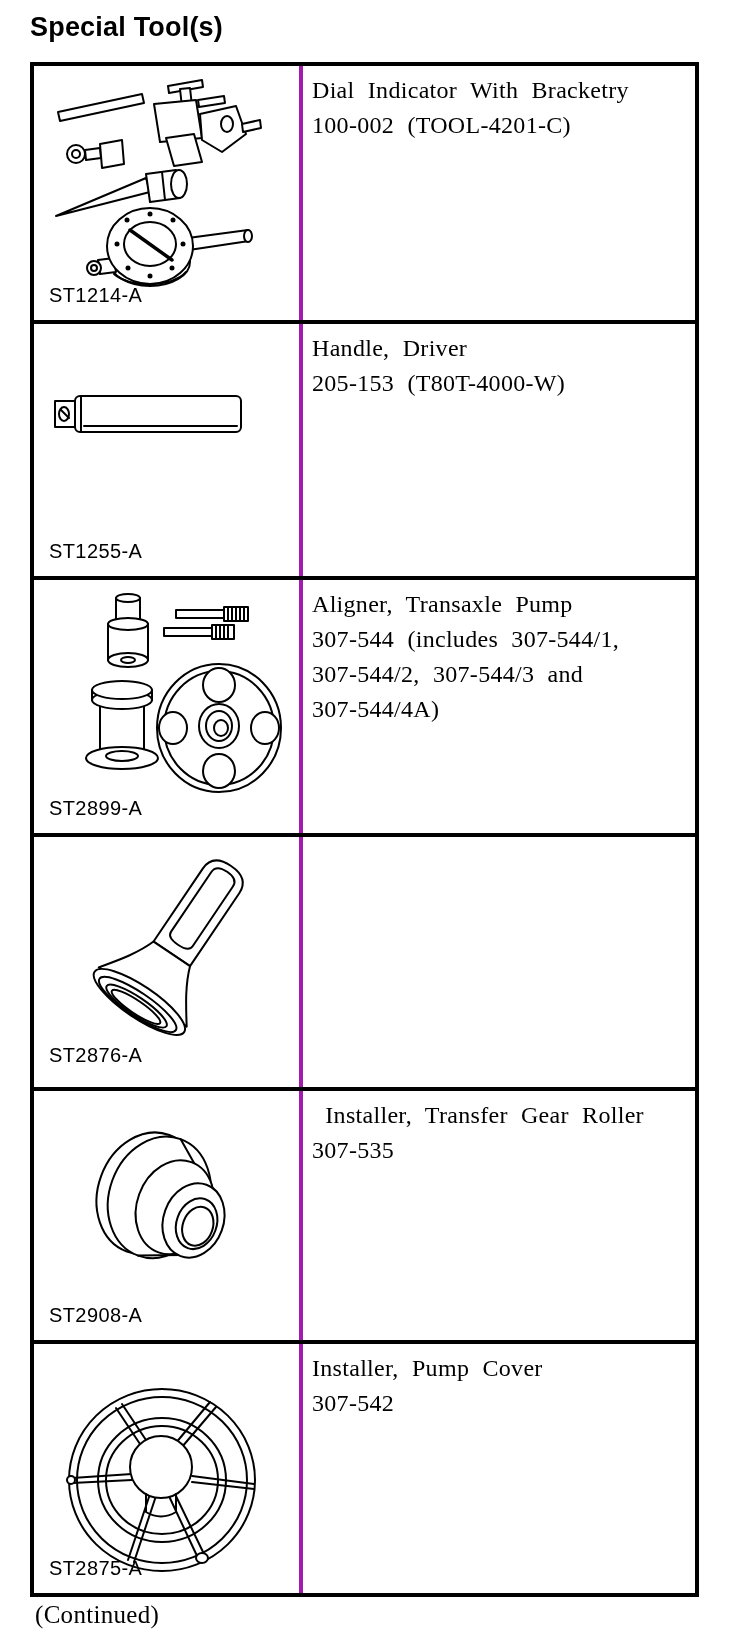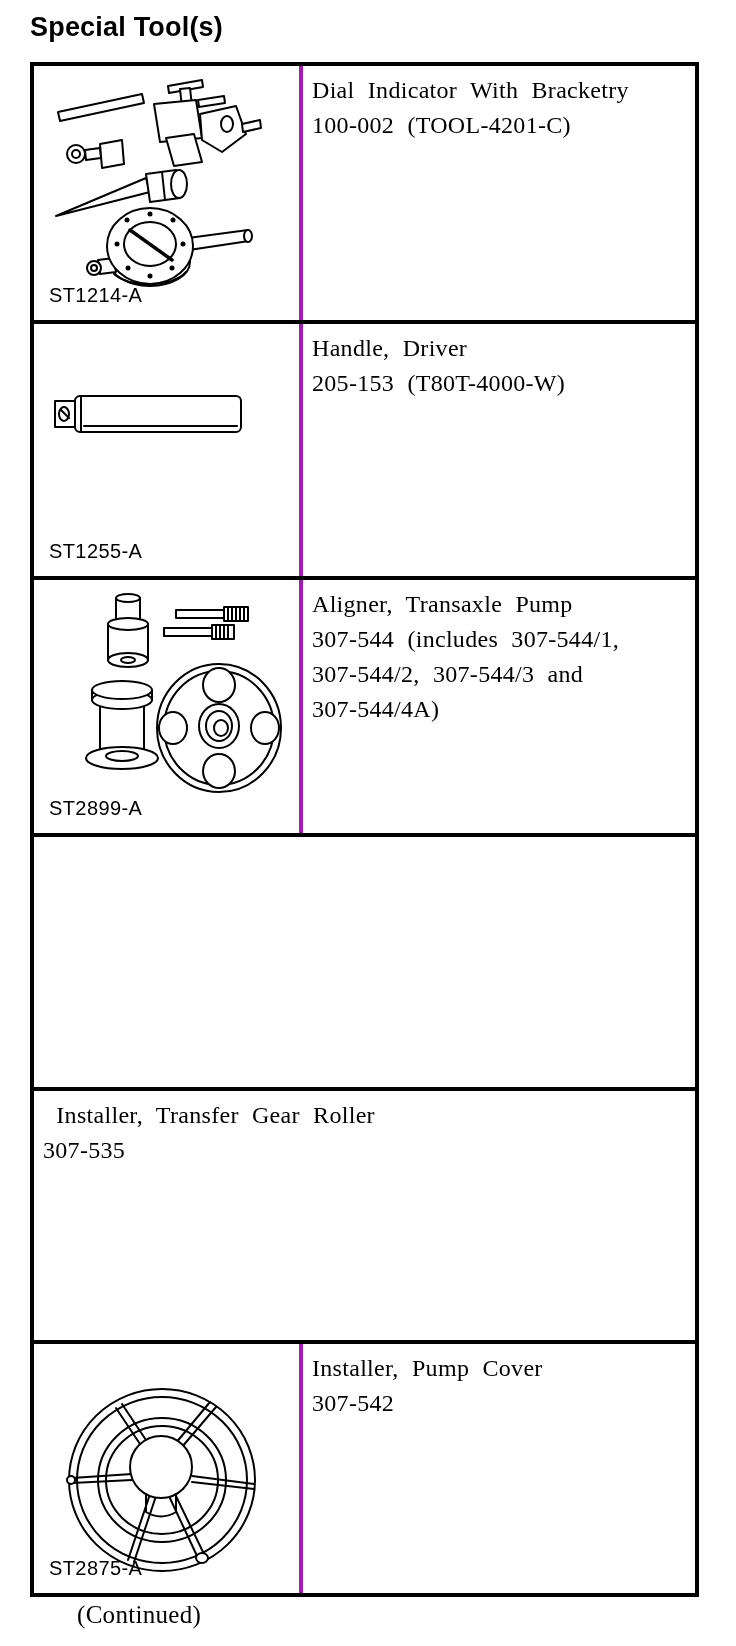--- a/index.html
+++ b/index.html
@@ -50,21 +50,21 @@
   .art{position:absolute;}
   .art path,.art line,.art ellipse,.art circle,.art rect,.art polyline{
     stroke:#000;stroke-width:2;fill:none;
     stroke-linejoin:round;stroke-linecap:round;
   }
   .art .f{fill:#fff;}
   .art .dot{fill:#000;stroke:none;}
   .art .thick{stroke-width:3.5;}
   .footer-note{
     position:absolute;left:35px;top:1601px;
-    font-size:25px;letter-spacing:0.3px;margin-left:42px;
+    font-size:25px;letter-spacing:0.3px;
   }
 </style>
 </head>
 <body>
 
 <div class="page-title">Special Tool(s)</div>
 
 <div class="tool-table">
 
   <div class="tool-row">
@@ -167,23 +167,51 @@
     </div>
     <div class="cell-desc">
       <div class="desc-line">Aligner, Transaxle Pump</div>
       <div class="desc-line">307-544 (includes 307-544/1,</div>
       <div class="desc-line">307-544/2, 307-544/3 and</div>
       <div class="desc-line">307-544/4A)</div>
     </div>
   </div>
 
   <div class="tool-row">
-  </div>
-
-  <div class="tool-row">
+    <div class="cell-illustration">
+      <svg class="art" style="left:40px;top:6px" width="200" height="240" viewBox="0 0 200 240">
+        <g transform="rotate(34 95 115)">
+          <path class="f" d="M73,22 Q73,4 95,4 Q117,4 117,22 L117,110 L73,110 Z"></path>
+          <path d="M82,20 Q82,11 95,11 Q108,11 108,20 L108,92 Q108,99 95,99 Q82,99 82,92 Z"></path>
+          <path class="f" d="M73,110 C66,130 52,148 42,162 L148,162 C138,148 124,130 117,110 Z"></path>
+          <ellipse class="f" cx="95" cy="168" rx="54" ry="16"></ellipse>
+          <ellipse cx="95" cy="171" rx="46" ry="12"></ellipse>
+          <ellipse class="f" cx="95" cy="173" rx="36" ry="9"></ellipse>
+          <ellipse cx="95" cy="174" rx="29" ry="6.5"></ellipse>
+        </g>
+      </svg>
+      <div class="st-label label-raised">ST2876-A</div>
+    </div>
+  </div>
+
+  <div class="tool-row">
+    <div class="cell-illustration">
+      <svg class="art" style="left:40px;top:22px" width="200" height="185" viewBox="0 0 200 185">
+        <g transform="rotate(20 95 90)">
+          <ellipse class="f" cx="72" cy="88" rx="50" ry="62"></ellipse>
+          <ellipse class="f" cx="84" cy="88" rx="50" ry="62"></ellipse>
+          <path d="M84,26 L126,62 M84,150 L126,134"></path>
+          <ellipse class="f" cx="102" cy="92" rx="38" ry="48"></ellipse>
+          <ellipse class="f" cx="124" cy="98" rx="30" ry="38"></ellipse>
+          <ellipse class="f" cx="128" cy="100" rx="20" ry="26"></ellipse>
+          <ellipse cx="130" cy="102" rx="15" ry="20"></ellipse>
+        </g>
+      </svg>
+      <div class="st-label">ST2908-A</div>
+    </div>
     <div class="cell-desc">
       <div class="desc-line"> Installer, Transfer Gear Roller</div>
       <div class="desc-line">307-535</div>
     </div>
   </div>
 
   <div class="tool-row">
     <div class="cell-illustration">
       <svg class="art" style="left:28px;top:38px" width="202" height="202" viewBox="0 0 202 202">
         <ellipse class="f" cx="100" cy="98" rx="93" ry="91"></ellipse>

